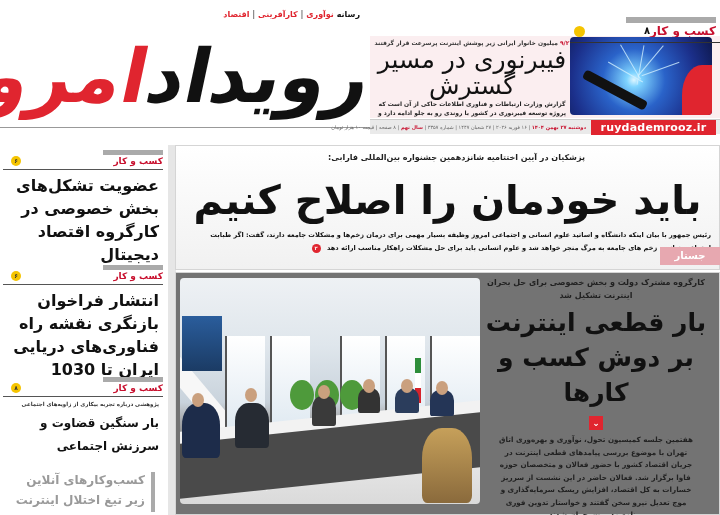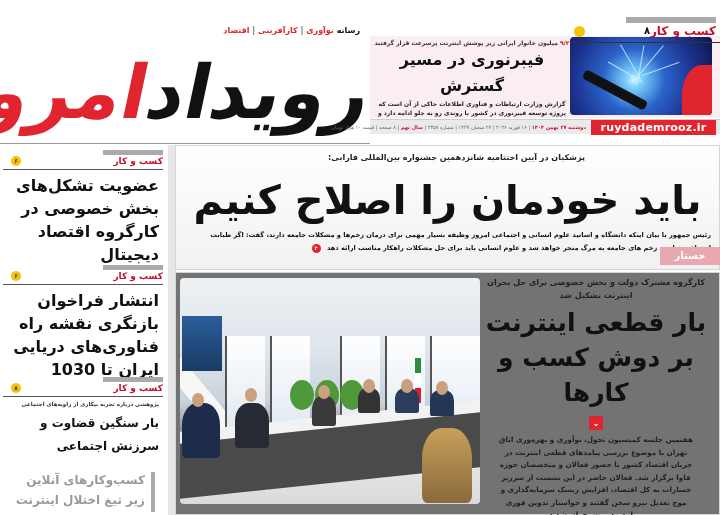--- a/index.html
+++ b/index.html
@@ -1,20 +1,20 @@
 <!DOCTYPE html>
 <html><head>
 <meta charset="utf-8">
 <style>
   * { box-sizing: border-box; margin: 0; padding: 0; }
   html, body { width: 720px; height: 515px; overflow: hidden; background: #ffffff; }
   body { font-family: "DejaVu Sans", sans-serif; position: relative; direction: rtl; color: #111; }
 
   
-  .masthead { position: absolute; left: 0; top: 16px; width: 370px; height: 140px; }
+  .masthead { position: absolute; left: 0; top: 0; width: 370px; height: 140px; }
   .tagline { position: absolute; right: 10px; top: 10px; font-size: 8px; font-weight: bold; direction: rtl; white-space: nowrap; }
   .tagline .black { color: #111; }
   .tagline .red { color: #e0252f; }
   .tagline .sep { color: #666; }
   .logo { position: absolute; right: 0; top: 26px; width: 370px; height: 112px; direction: rtl; white-space: nowrap; text-align: right; }
   .logo .w1 { font-family: "DejaVu Sans", sans-serif; font-weight: bold; font-size: 74px; color: #111; letter-spacing: -4px; line-height: 100px; transform: skewX(-12deg); display: inline-block; }
   .logo .w2 { font-family: "DejaVu Sans", sans-serif; font-weight: bold; font-size: 74px; color: #e0252f; letter-spacing: -4px; line-height: 100px; transform: skewX(-12deg); display: inline-block; }
   .masthead-rule { position: absolute; left: 0; top: 127px; width: 370px; height: 1px; background: #999; }
 
   
@@ -25,21 +25,21 @@
   .teaser-dot { position: absolute; right: 135px; top: 14px; width: 11px; height: 11px; border-radius: 50%; background: #f5c400; }
   .teaser-rule { position: absolute; right: 0; top: 30px; width: 150px; height: 1px; background: #333; }
   .teaser-box { position: absolute; left: 5px; top: 24px; width: 350px; height: 82px; background: #fbeef0; }
   .teaser-img { position: absolute; right: 8px; top: 25px; width: 142px; height: 78px; border-radius: 4px; background: radial-gradient(circle at 45% 55%, #dff6ff 0%, #7fd4ff 8%, #2a63c9 35%, #1b2f8a 70%, #0d174a 100%); overflow: hidden; }
   .teaser-img::after { content: ""; position: absolute; right: -10px; bottom: -10px; width: 40px; height: 60px; background: #e0252f; border-radius: 50% 0 0 0; }
   .teaser-img .cable { position: absolute; left: 10px; top: 48px; width: 70px; height: 10px; background: #111; transform: rotate(28deg); border-radius: 4px; }
   .teaser-img .fiber { position: absolute; width: 1px; height: 40px; background: rgba(210,240,255,.8); }
   .teaser-text { position: absolute; left: 8px; top: 27px; width: 198px; text-align: center; direction: rtl; }
   .teaser-over { font-size: 6px; font-weight: bold; color: #333; }
   .teaser-over .num { color: #c8102e; }
-  .teaser-head { font-size: 16px; font-weight: bold; color: #111; line-height: 26px; margin-top: 1px; }
+  .teaser-head { font-size: 25px; font-weight: normal; color: #111; line-height: 26px; margin-top: 1px; }
   .teaser-body { font-size: 6px; color: #222; line-height: 9px; font-weight: bold; }
 
   
   .date-strip { position: absolute; left: 370px; top: 119px; width: 350px; height: 15px; background: #eaeaea; border-top: 1px solid #ccc; padding-left: 44px; }
   .url-box { position: absolute; right: 4px; top: 0; width: 125px; height: 15px; background: #e0252f; color: #fff; font-size: 11px; font-weight: bold; text-align: center; line-height: 15px; direction: ltr; letter-spacing: 0.2px; }
   .date-text { position: absolute; right: 134px; top: 4px; font-size: 5px; color: #666; white-space: nowrap; direction: rtl; }
   .date-text .red { color: #c8102e; font-weight: bold; }
 
   
   .lead { position: absolute; left: 175px; top: 145px; width: 545px; height: 125px; background: linear-gradient(#ffffff, #f1f1f1); border: 1px solid #d5d5d5; }

